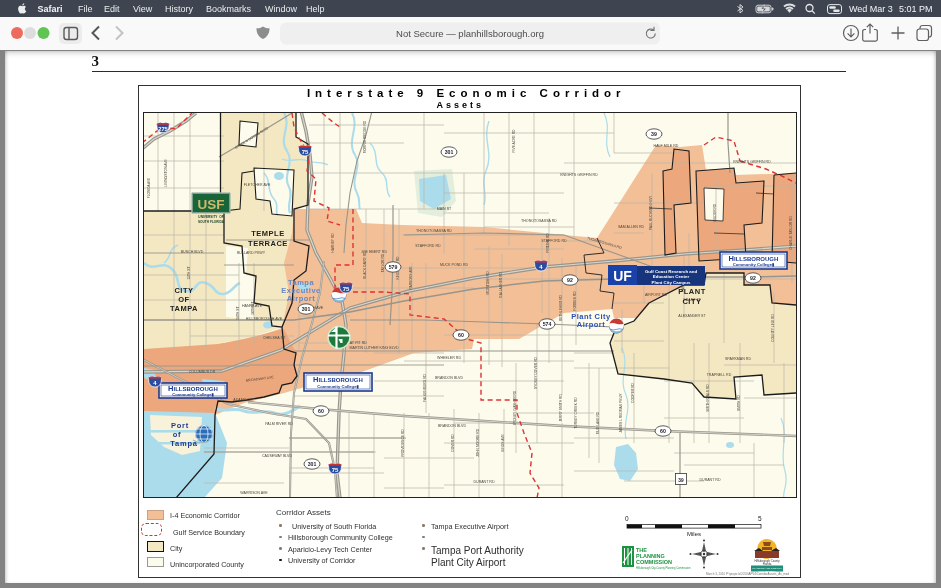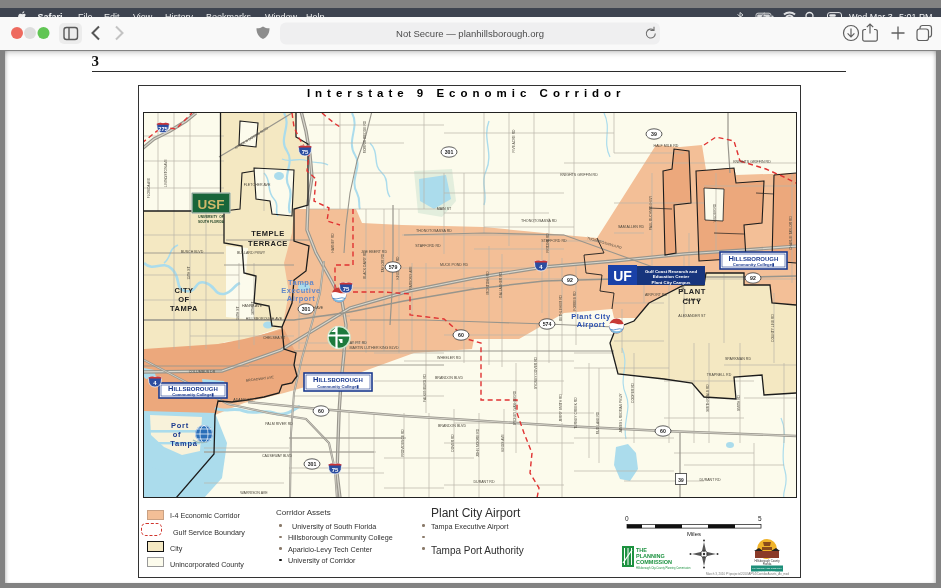--- a/index.html
+++ b/index.html
@@ -1,17 +1,17 @@
 <!DOCTYPE html>
 <html><head><meta charset="utf-8">
 <style>
   * { margin:0; padding:0; box-sizing:border-box; }
   html,body { width:941px; height:588px; overflow:hidden; }
   body { font-family:"Liberation Sans", sans-serif; background:#828282; position:relative; }
-  .menubar { position:absolute; left:0; top:0; width:941px; height:17px;margin-top:8px; }
+  .menubar { position:absolute; left:0; top:0; width:941px; height:17px; }
   .toolbar { position:absolute; left:0; top:17px; width:941px; height:33px; border-bottom:2px solid #f0abfc; }
   .page { position:absolute; left:4.5px; top:51px; width:931px; height:532px; background:#fff;
            box-shadow: inset 0 6px 6px -5px rgba(0,0,0,0.25), inset 3px 0 4px -3px rgba(0,0,0,0.35), inset -3px 0 4px -3px rgba(0,0,0,0.35); }
   .pnum { position:absolute; left:87px; top:3px; font-family:"Liberation Serif",serif; font-weight:bold; font-size:15px; color:#111; line-height:14px; }
   .hrule { position:absolute; left:87.5px; top:19.5px; width:754px; height:1.2px; background:#2b2b2b; }
   .obox { position:absolute; left:133.5px; top:33.5px; width:662.5px; height:493px; border:1px solid #333; background:#fff; }
   .t1 { position:absolute; left:0; right:6px; top:1.5px; text-align:center; font-weight:bold; font-size:11.5px; letter-spacing:5px; color:#000; }
   .t2 { position:absolute; left:0; right:18px; top:14px; text-align:center; font-weight:bold; font-size:9px; letter-spacing:3px; color:#000; }
   .mapwrap { position:absolute; left:138.5px; top:60.5px; width:653.5px; height:386.5px; border:1.2px solid #222; overflow:hidden; }
   .map { display:block; }
@@ -106,20 +106,21 @@
     <rect x="917" y="12" width="11.5" height="11.5" rx="2.5" fill="#f9f9f9"></rect>
     <path d="M920 12 v-1 a2.5 2.5 0 0 1 2.5 -2.5 h6.5 a2.5 2.5 0 0 1 2.5 2.5 v6.5 a2.5 2.5 0 0 1 -2.5 2.5 h-1"></path>
   </g>
  </svg>
 </div>
 <div class="page">
   <div class="pnum">3</div>
   <div class="hrule" style="top:19.5px"></div>
   <div class="obox">
     <div class="t1">Interstate 9 Economic Corridor</div>
+    <div class="t2">Assets</div>
   </div>
   <div class="mapwrap">
 <svg class="map" width="652" height="385" viewBox="0 0 652 385" font-family="Liberation Sans, sans-serif">
 <rect width="652" height="385" fill="#fcfbec"></rect>
 <path fill="#f4e8c2" d="M76,0 L152,0 L152,24 L164,31 L164,92 L150,96 L150,128 L165,133 L162,158 L150,167 L148,190 L138,214 L100,227 L80,229 L75,236 L0,236 L0,98 L76,98 Z"></path>
 <path fill="#fcfbec" d="M82,133 L104,135 L102,162 L112,164 L110,207 L82,204 Z"></path>
 <path fill="#fcfbec" d="M110,55 L150,57 L148,103 L128,101 L126,88 L112,86 Z"></path>
 <path fill="#fcfbec" d="M96,8 L114,10 L112,34 L95,32 Z"></path>
 <path fill="#f3bf97" d="M0,236 L72,236 L100,228 L138,215 L145,180 L140,150 L148,120 L150,96 L212,96 L218,110 L258,112 L300,113 L340,114 L380,118 L420,122 L453,125 L512,32 L536,34 L558,32 L562,57 L590,55 L592,62 L652,60 L652,216 L600,216 L598,200 L560,200 L548,190 L520,190 L520,205 L470,205 L468,196 L420,200 L375,226 L330,226 L328,236 L270,240 L215,260 L175,270 L140,280 L100,290 L71,302 L30,302 L0,300 Z"></path>
 <path fill="#eca87c" d="M0,236 L74,231 L100,226 L140,216 L152,240 L150,252 L153,263 L148,270 L138,272 L135,280 L120,284 L103,287 L88,289 L74,288 L71,302 L30,302 L0,300 Z"></path>
@@ -557,21 +558,21 @@
 <div style="font-size:7.2px;color:#2e2e2e;position:absolute;white-space:nowrap;left:292px;top:521.5px">University of South Florida</div>
 <div style="position:absolute;left:279px;top:535.5px;width:2.6px;height:2.6px;background:#8a7a6a;border-radius:50%"></div>
 <div style="font-size:7.2px;color:#2e2e2e;position:absolute;white-space:nowrap;left:288px;top:533px">Hillsborough Community College</div>
 <div style="position:absolute;left:279px;top:547.0px;width:2.6px;height:2.6px;background:#8a7a6a;border-radius:50%"></div>
 <div style="font-size:7.2px;color:#2e2e2e;position:absolute;white-space:nowrap;left:288px;top:544.5px">Aparicio-Levy Tech Center</div>
 <div style="position:absolute;left:279px;top:558.5px;width:2.6px;height:2.6px;background:#111;border-radius:50%"></div>
 <div style="font-size:7.2px;color:#2e2e2e;position:absolute;white-space:nowrap;left:288px;top:556px">University of Corridor</div>
 <div style="position:absolute;left:422px;top:524.0px;width:2.6px;height:2.6px;background:#8a7a6a;border-radius:50%"></div>
 <div style="font-size:7.2px;color:#2e2e2e;position:absolute;white-space:nowrap;left:431px;top:521.5px">Tampa Executive Airport</div>
 <div style="position:absolute;left:422px;top:535.5px;width:2.6px;height:2.6px;background:#8a7a6a;border-radius:50%"></div>
-<div style="font-size:12px;color:#2e2e2e;position:absolute;white-space:nowrap;left:431px;top:506px">Plant City Airport</div>
+<div style="font-size:10px;color:#2e2e2e;position:absolute;white-space:nowrap;left:431px;top:557px">Plant City Airport</div>
 <div style="position:absolute;left:422px;top:547.0px;width:2.6px;height:2.6px;background:#8a7a6a;border-radius:50%"></div>
 <div style="font-size:10px;color:#2e2e2e;position:absolute;white-space:nowrap;left:431px;top:544.5px">Tampa Port Authority</div>
 <svg style="position:absolute;left:600px;top:505px" width="200" height="72" viewBox="0 0 200 72" font-family="Liberation Sans, sans-serif">
   <text x="25" y="16" font-size="6.5" fill="#222">0</text>
   <text x="158" y="16" font-size="6.5" fill="#222">5</text>
   <rect x="27" y="19.5" width="134" height="3.6" fill="#fff" stroke="#111" stroke-width="0.7"></rect>
   <rect x="27" y="19.5" width="15" height="3.6" fill="#111"></rect>
   <rect x="55" y="19.5" width="27" height="3.6" fill="#111"></rect>
   <rect x="108" y="19.5" width="27" height="3.6" fill="#111"></rect>
   <text x="87" y="31" font-size="6" fill="#222">Miles</text>

